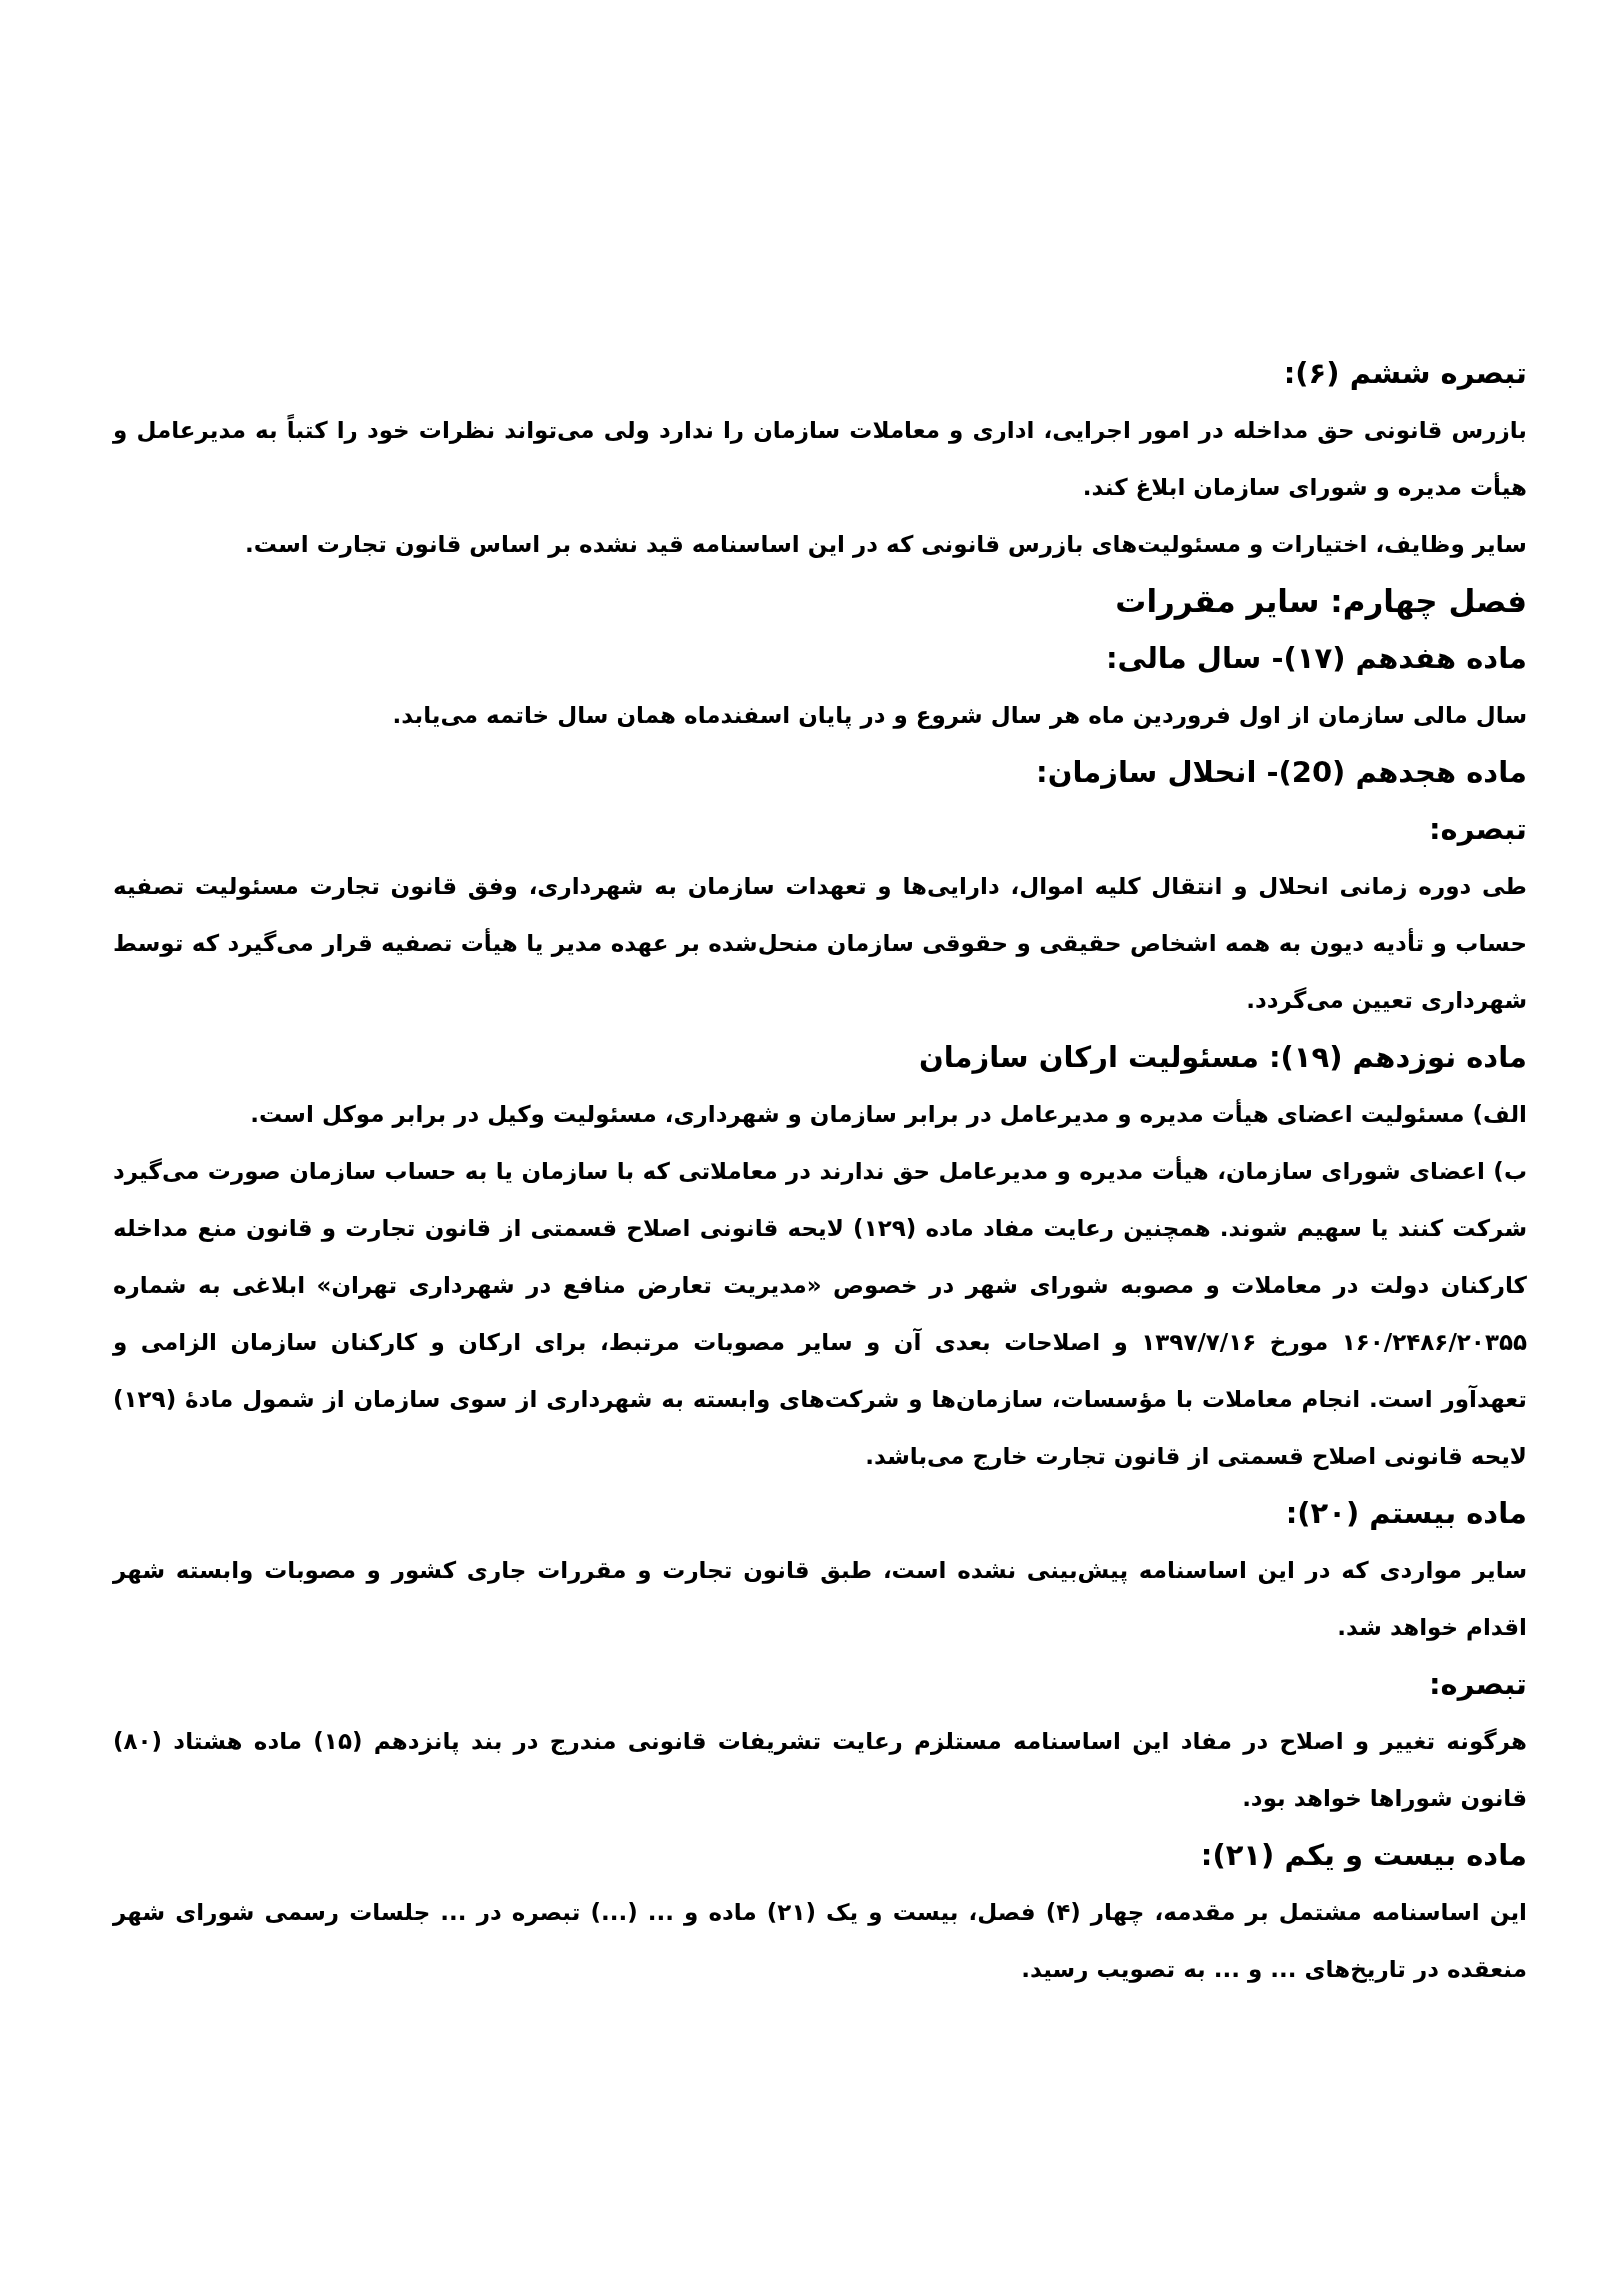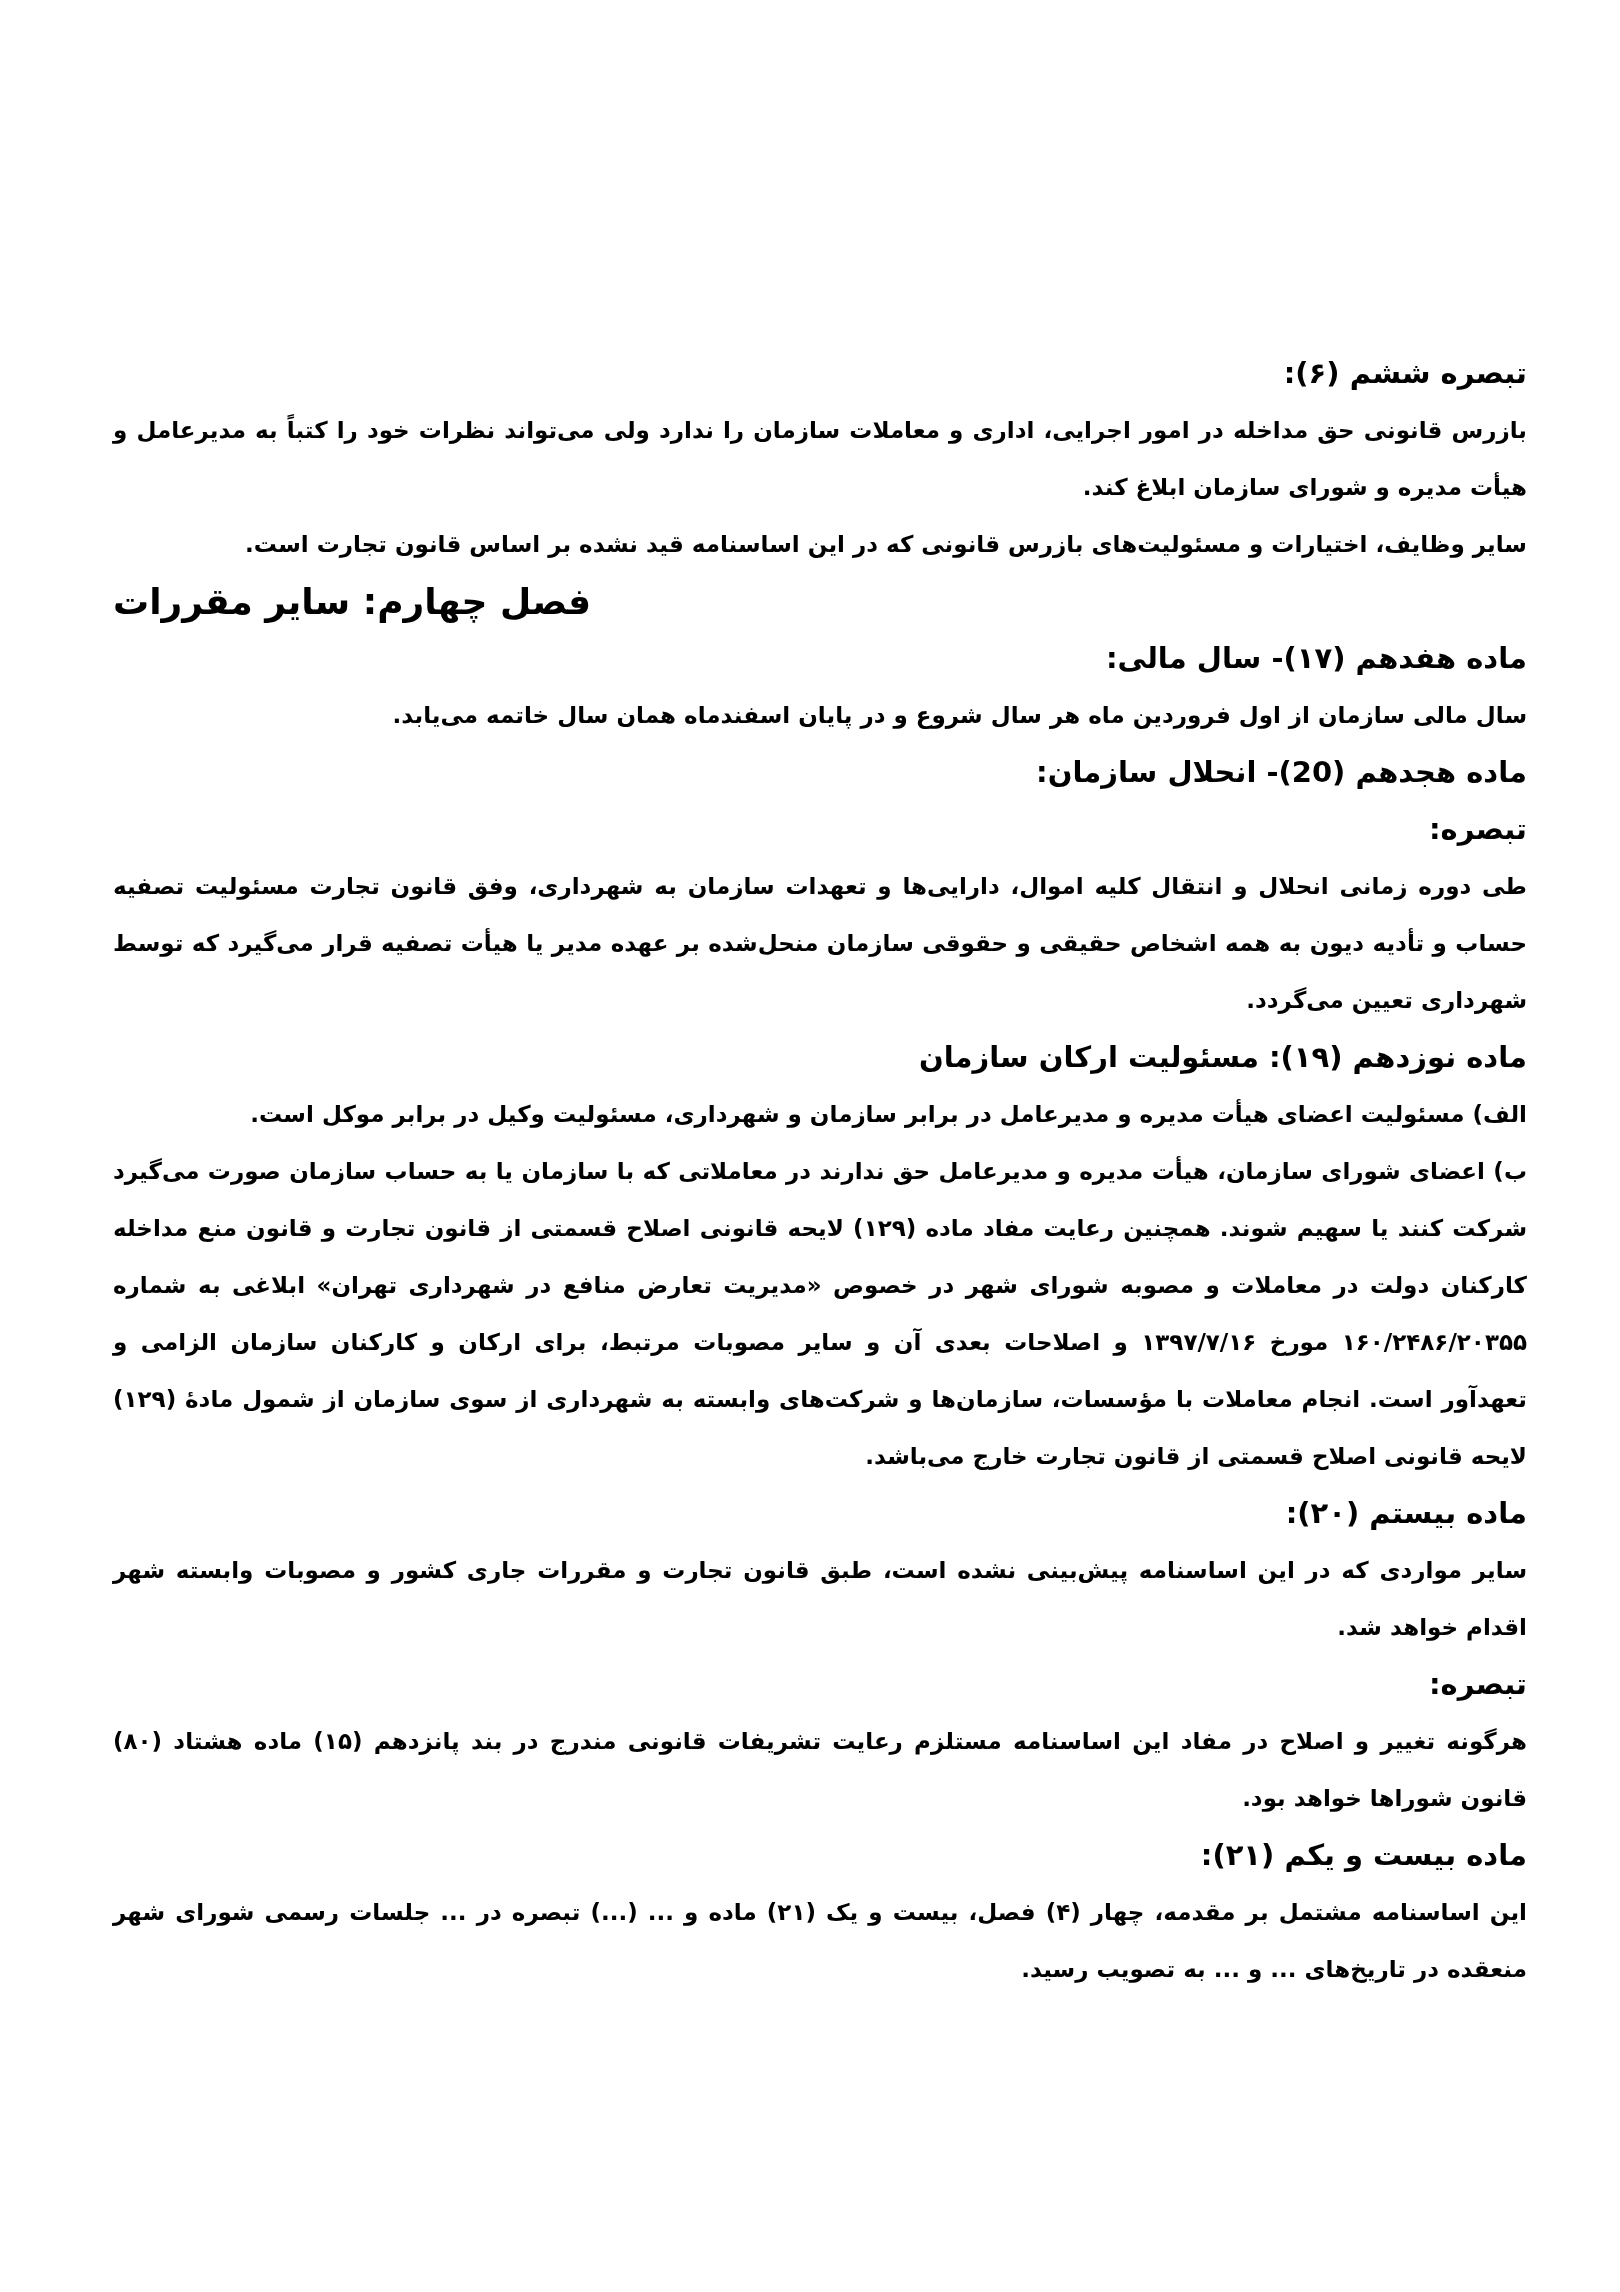--- a/index.html
+++ b/index.html
@@ -24,22 +24,22 @@
   .blk {
     margin: 0;
     padding: 0;
     line-height: 57px;
   }
   .heading {
     font-size: 29px;
     text-align: right;
   }
   .chapter {
-    font-size: 36px;
-    text-align: left;
+    font-size: 31px;
+    text-align: right;
   }
   .para {
     font-size: 23px;
     text-align: justify;
     text-justify: inter-word;
   }
   .page-number {
     position: absolute;
     top: 2176px;
     left: 0;

